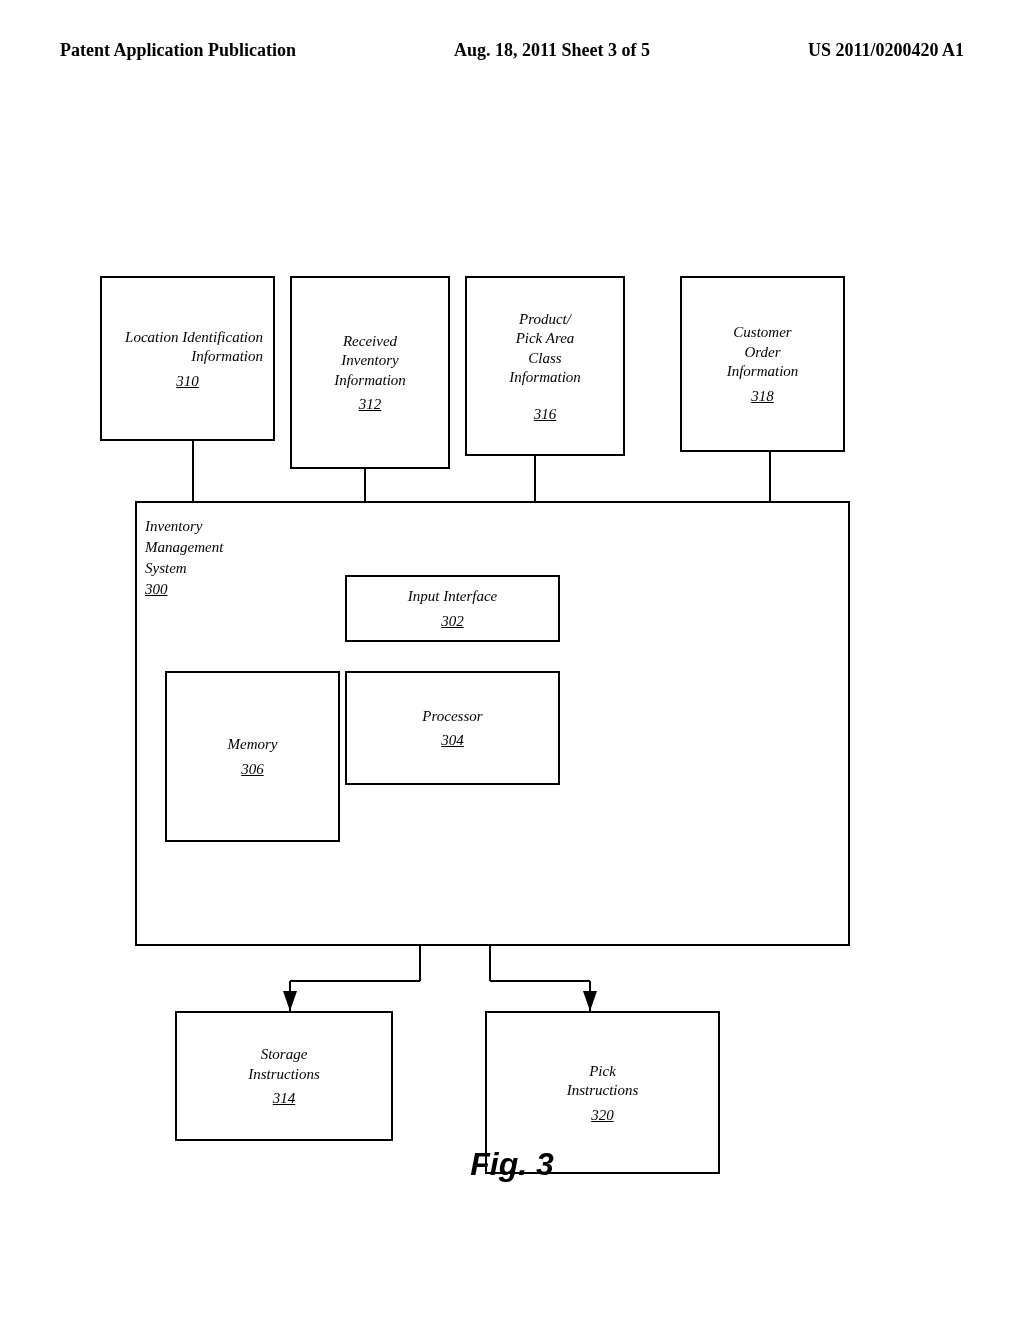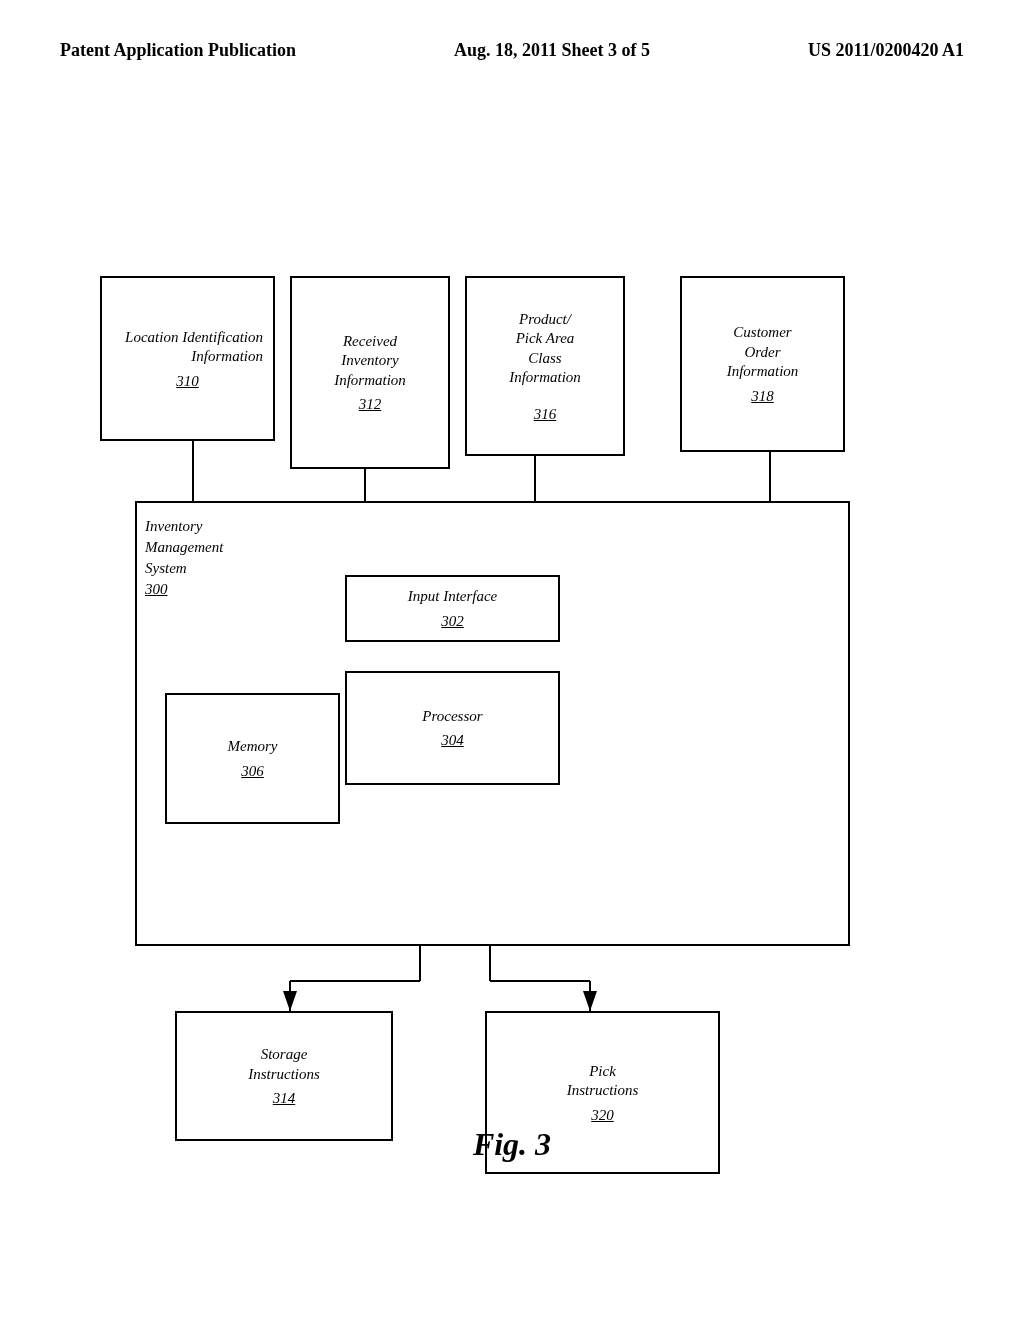--- a/index.html
+++ b/index.html
@@ -59,27 +59,27 @@
       position: absolute;
       top: 0;
       left: 0;
       width: 100%;
       height: 100%;
       pointer-events: none;
     }
 
     .fig-caption {
       position: absolute;
-      bottom: 68px;
+      bottom: 48px;
       left: 50%;
       transform: translateX(-50%);
       font-size: 32px;
       font-weight: bold;
       font-style: italic;
-      font-family: Liberation Serif, serif;
+      font-family: Liberation Sans, sans-serif;
     }
 
     
     .ims-box {
       position: absolute;
       border: 2px solid #000;
       background: #fff;
     }
   </style>
 </head>
@@ -157,21 +157,21 @@
   <div style="position:absolute; left:145px; top:435px; font-style:italic; text-align:left; font-size:15px; line-height:1.4;">
     <span>Inventory<br>Management<br>System</span><br>
     <span style="text-decoration:underline;">300</span>
   </div>
 
   <div class="box" style="left:345px; top:484px; width:215px; height:67px;margin-top:10px;">
     <span class="label">Input Interface</span>
     <span class="ref">302</span>
   </div>
 
-  <div class="box" style="left:165px; top:612px; width:175px; height:131px;">
+  <div class="box" style="left:165px; top:590px; width:175px; height:171px;">
     <span class="label">Memory</span>
     <span class="ref">306</span>
   </div>
 
   <div class="box" style="left:345px; top:590px; width:215px; height:114px;">
     <span class="label">Processor</span>
     <span class="ref">304</span>
   </div>
 
 

